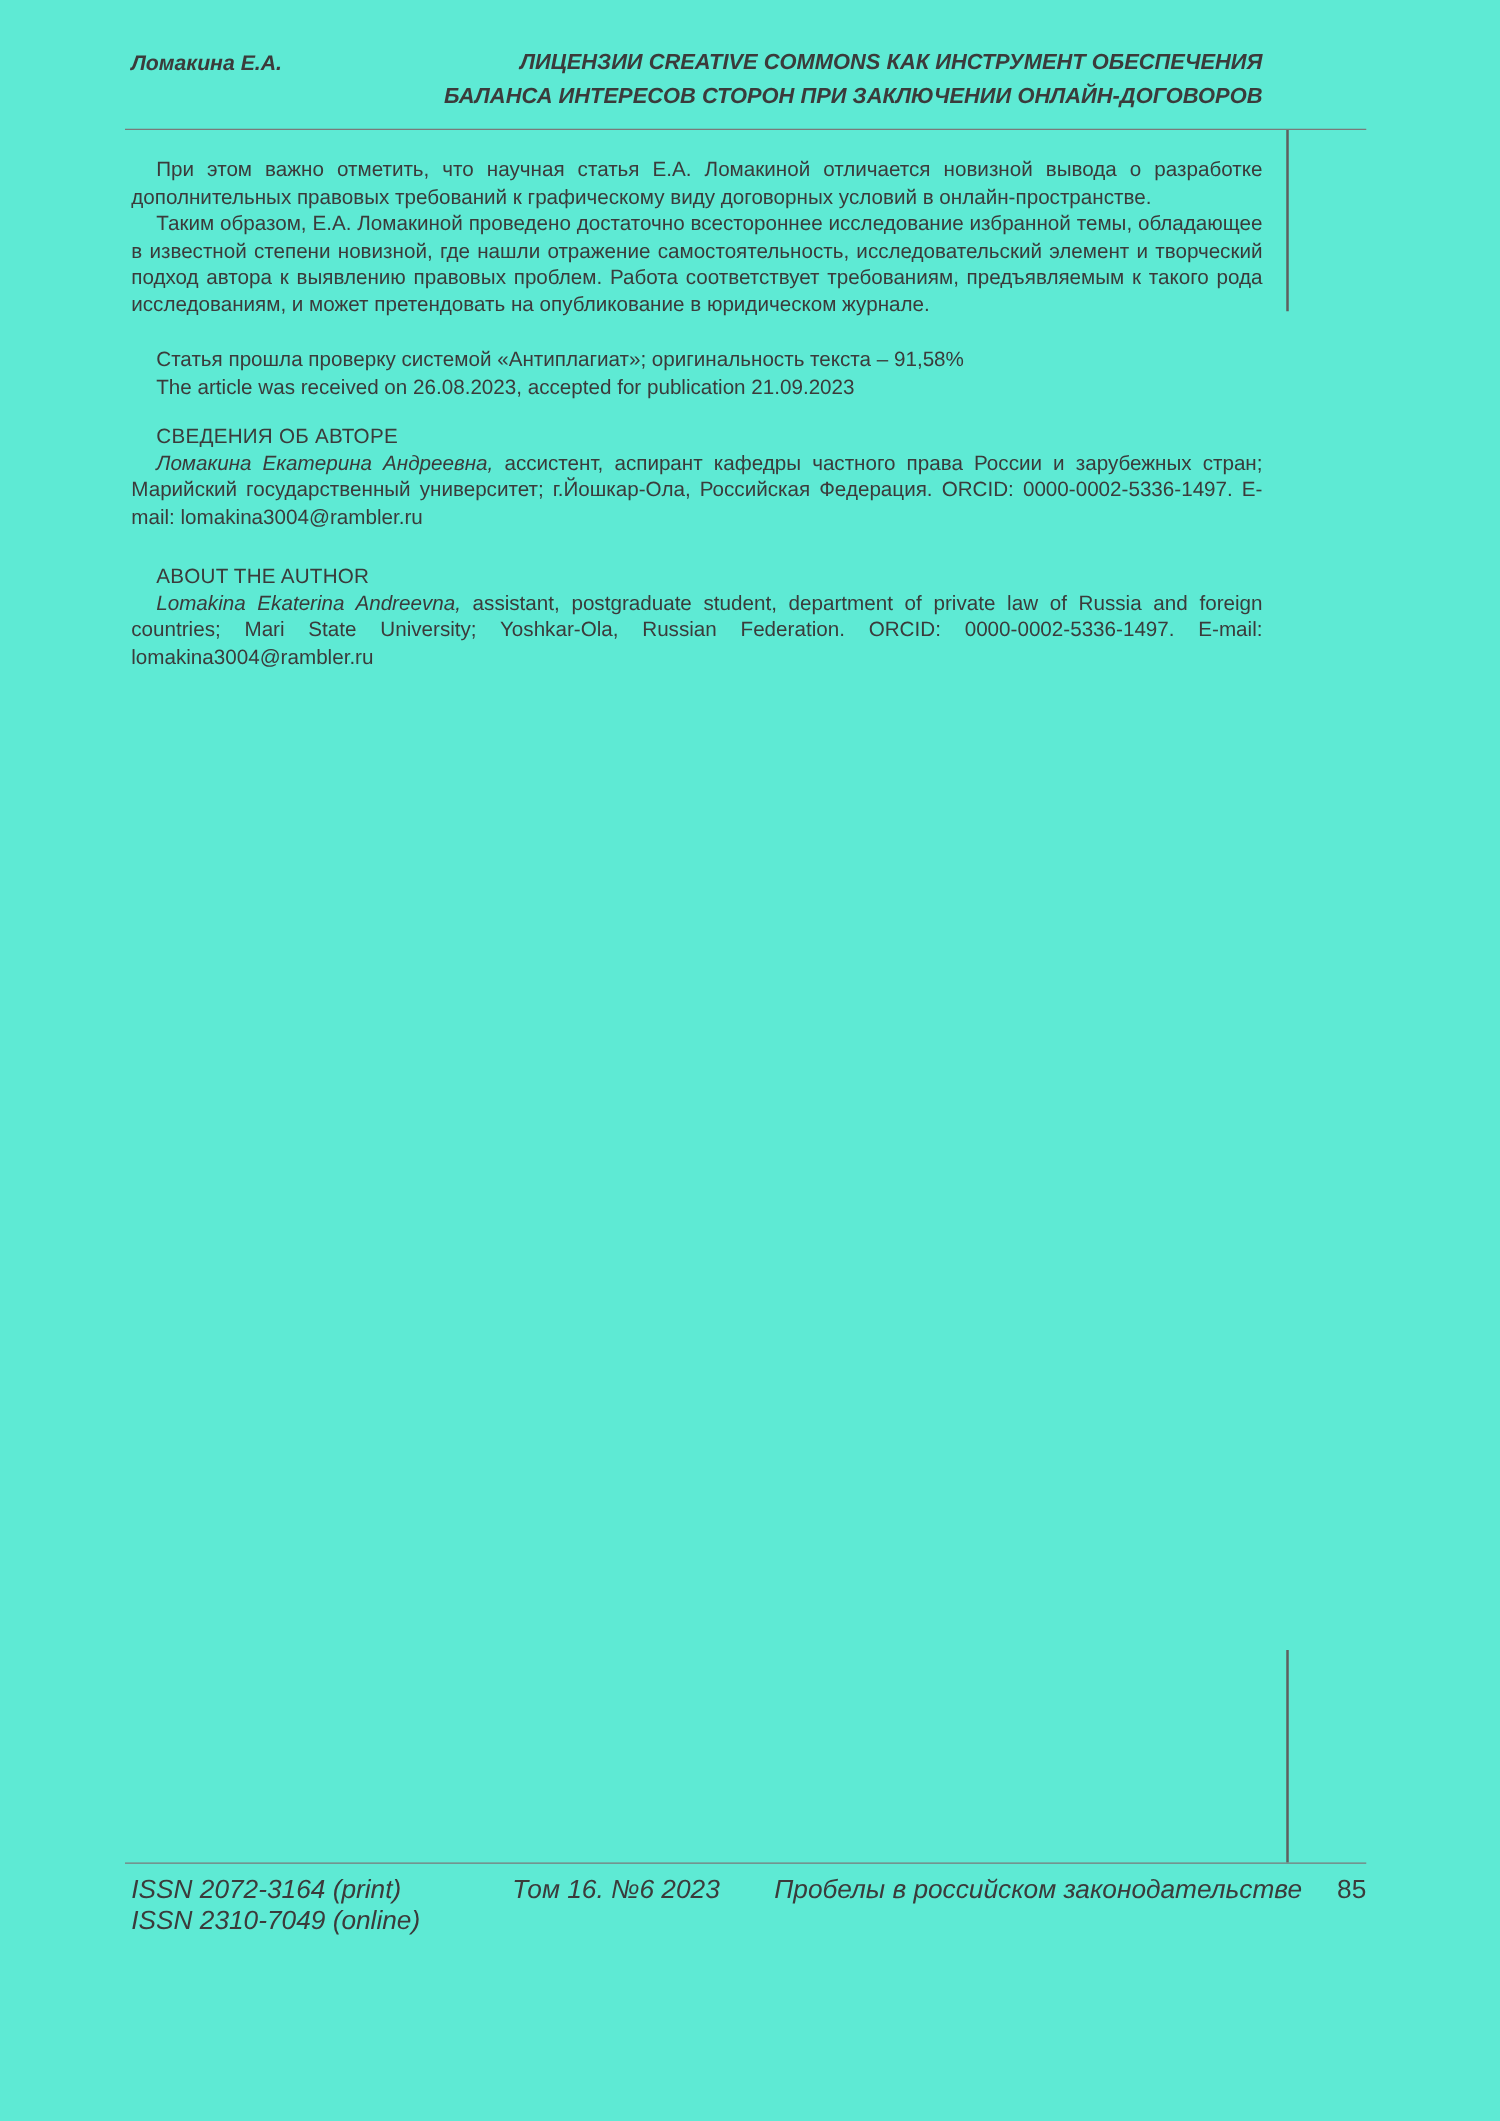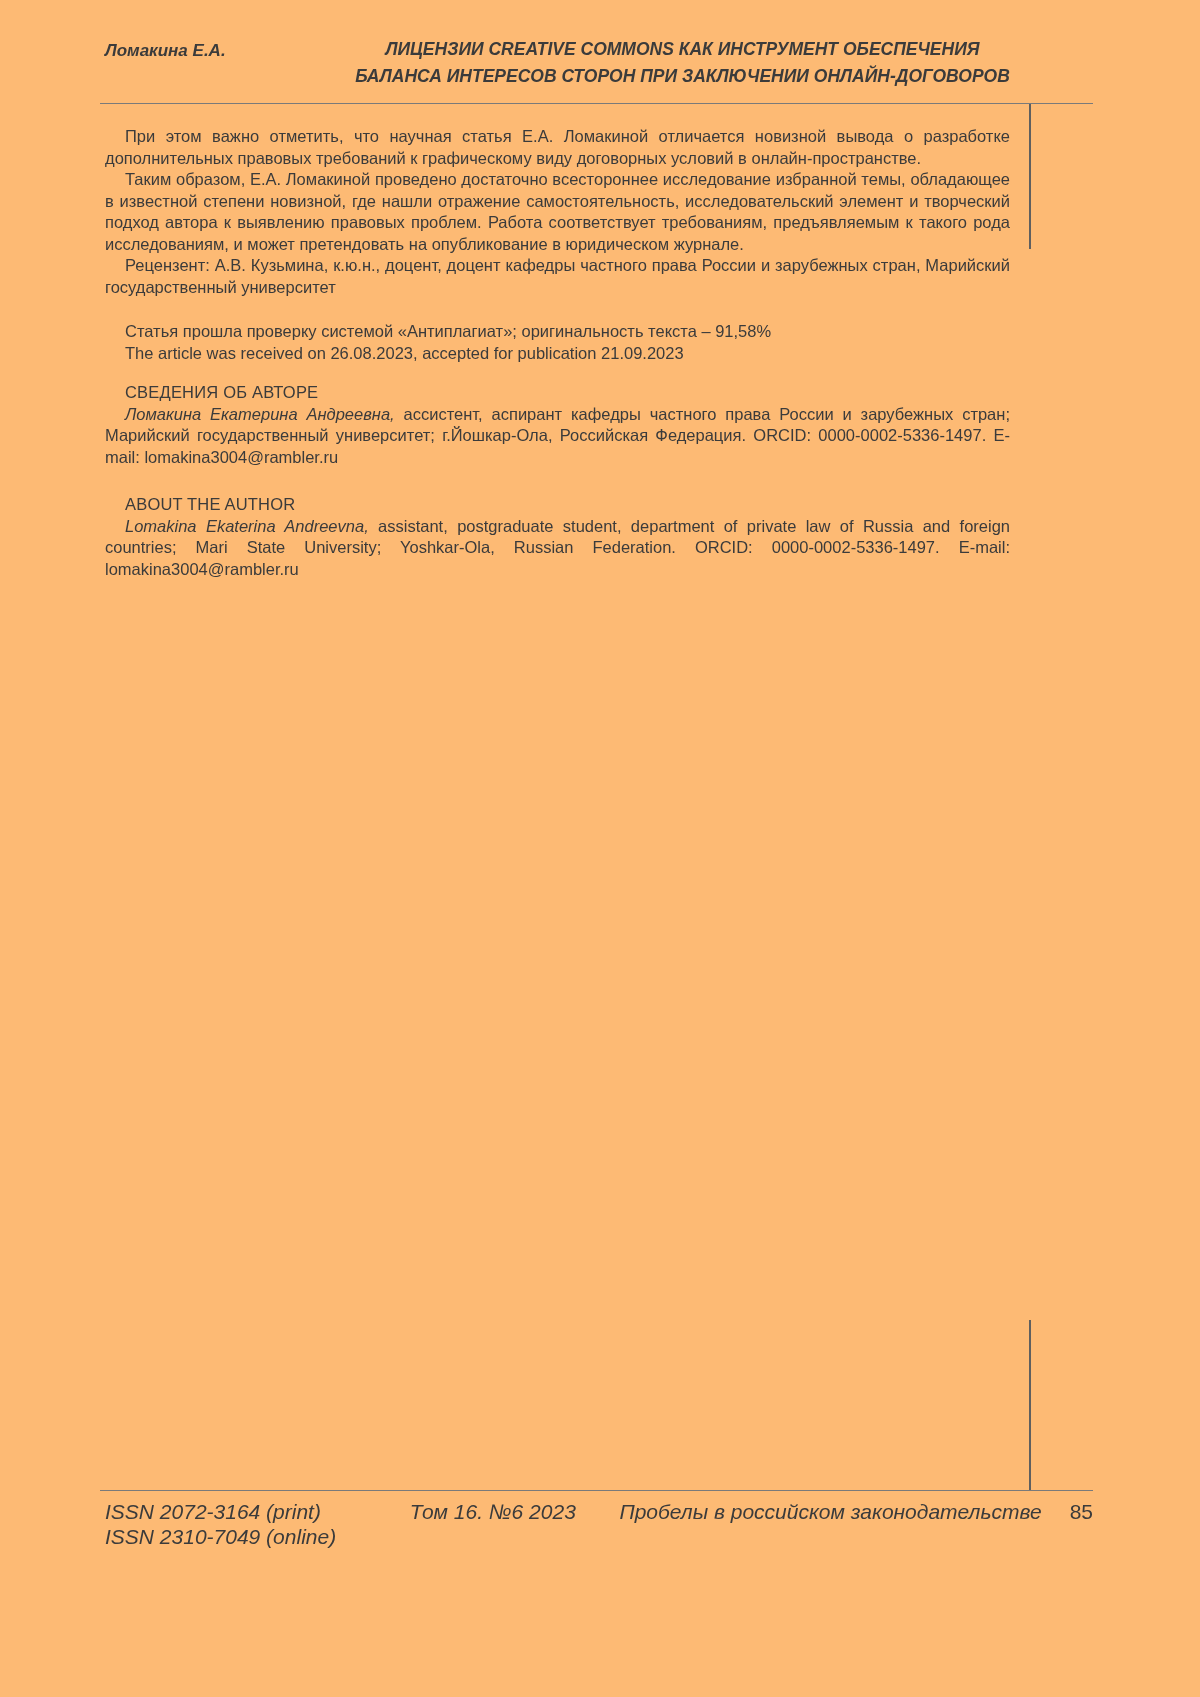--- a/index.html
+++ b/index.html
@@ -1,21 +1,21 @@
 <!DOCTYPE html>
 <html><head>
 <meta charset="utf-8">
 <style>
   * { margin: 0; padding: 0; box-sizing: border-box; }
   html, body { background: #ffffff; }
   .page {
     position: relative;
     width: 1200px;
     height: 1697px;
-    background: #fdba74;
+    background: #5eead4;
     font-family: "Liberation Sans", sans-serif;
     color: #3b3b3b;
     overflow: hidden;
   }
 
   
   .header {
     position: absolute;
     top: 36px;
     left: 105px;
@@ -26,21 +26,21 @@
   .running-author {
     width: 250px;
     font-weight: bold;
     font-style: italic;
     font-size: 17px;
     padding-top: 5px;
     flex-shrink: 0;
   }
   .running-title {
     flex: 1;
-    text-align: center;
+    text-align: right;
     font-weight: bold;
     font-style: italic;
     font-size: 17.5px;
     line-height: 27px;
   }
 
   
   .hrule {
     position: absolute;
     left: 100px;
@@ -119,21 +119,20 @@
     </div>
   </header>
 
   <div class="hrule hrule-top"></div>
   <div class="vrule vrule-top"></div>
   <div class="vrule vrule-bottom"></div>
 
   <main class="content">
     <p class="para">При этом важно отметить, что научная статья Е.А. Ломакиной отличается новизной вывода о разработке дополнительных правовых требований к графическому виду договорных условий в онлайн-пространстве.</p>
     <p class="para">Таким образом, Е.А. Ломакиной проведено достаточно всестороннее исследование избранной темы, обладающее в известной степени новизной, где нашли отражение самостоятельность, исследовательский элемент и творческий подход автора к выявлению правовых проблем. Работа соответствует требованиям, предъявляемым к такого рода исследованиям, и может претендовать на опубликование в юридическом журнале.</p>
-    <p class="para">Рецензент: А.В. Кузьмина, к.ю.н., доцент, доцент кафедры частного права России и зарубежных стран, Марийский государственный университет</p>
 
     <p class="para spaced">Статья прошла проверку системой «Антиплагиат»; оригинальность текста – 91,58%</p>
 
     <p class="para">The article was received on 26.08.2023, accepted for publication 21.09.2023</p>
 
     <div class="columns">
       <div class="col">
         <p class="col-heading">СВЕДЕНИЯ ОБ АВТОРЕ</p>
         <p class="para"><span class="author-name">Ломакина Екатерина Андреевна,</span> <span>ассистент, аспирант кафедры частного права России и зарубежных стран; Марийский государственный университет; г.Йошкар-Ола, Российская Федерация. ORCID: 0000-0002-5336-1497. E-mail: lomakina3004@rambler.ru</span></p>
       </div>

